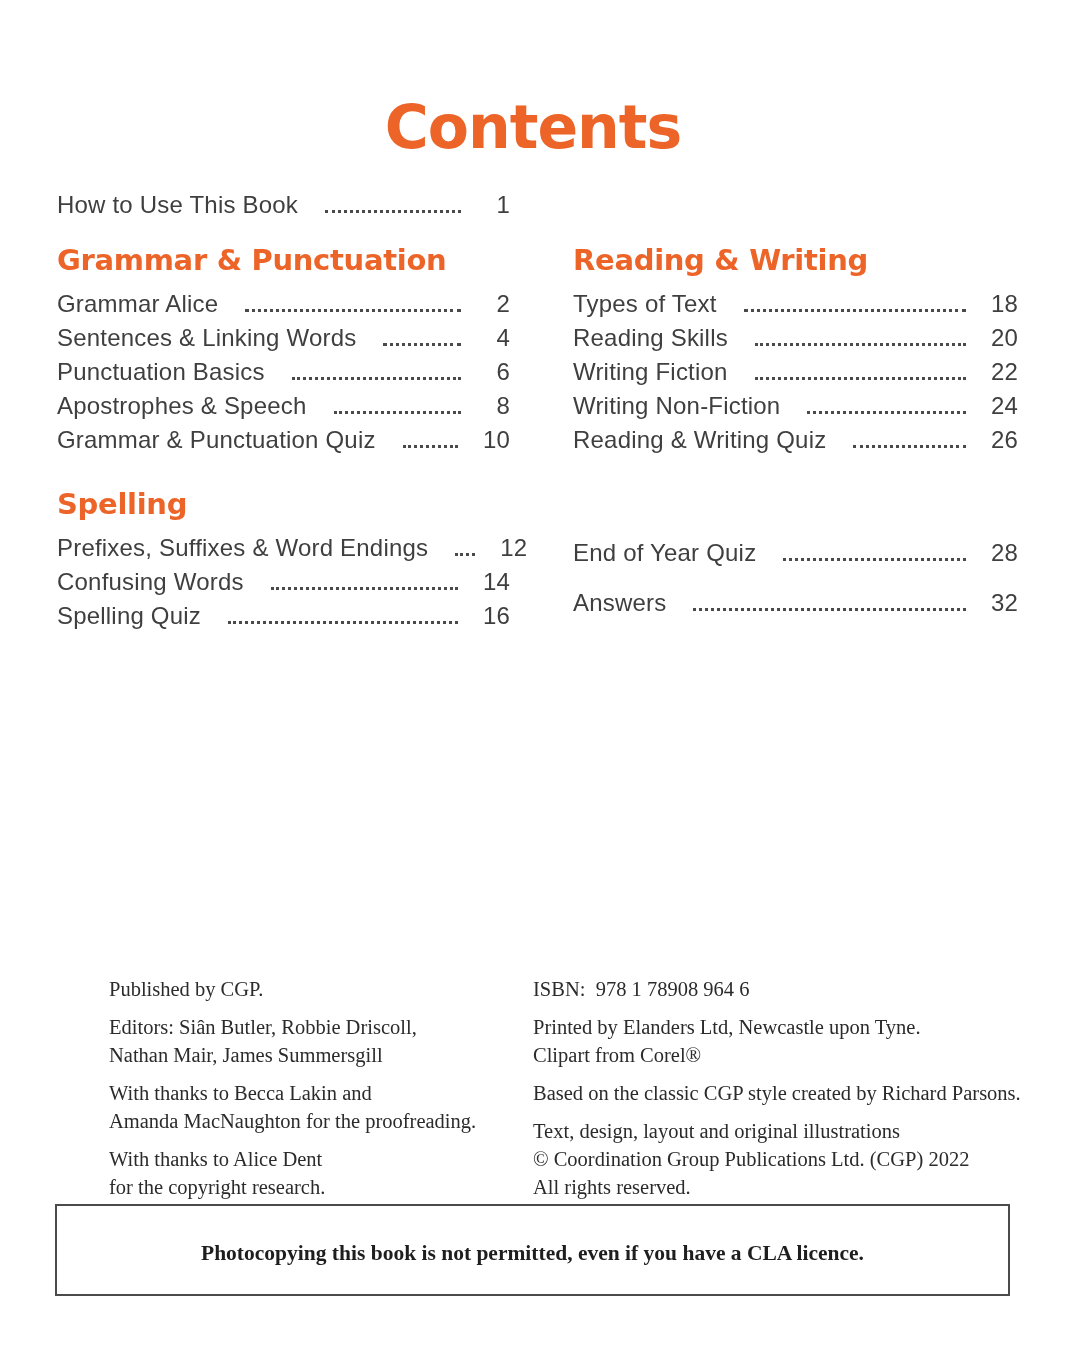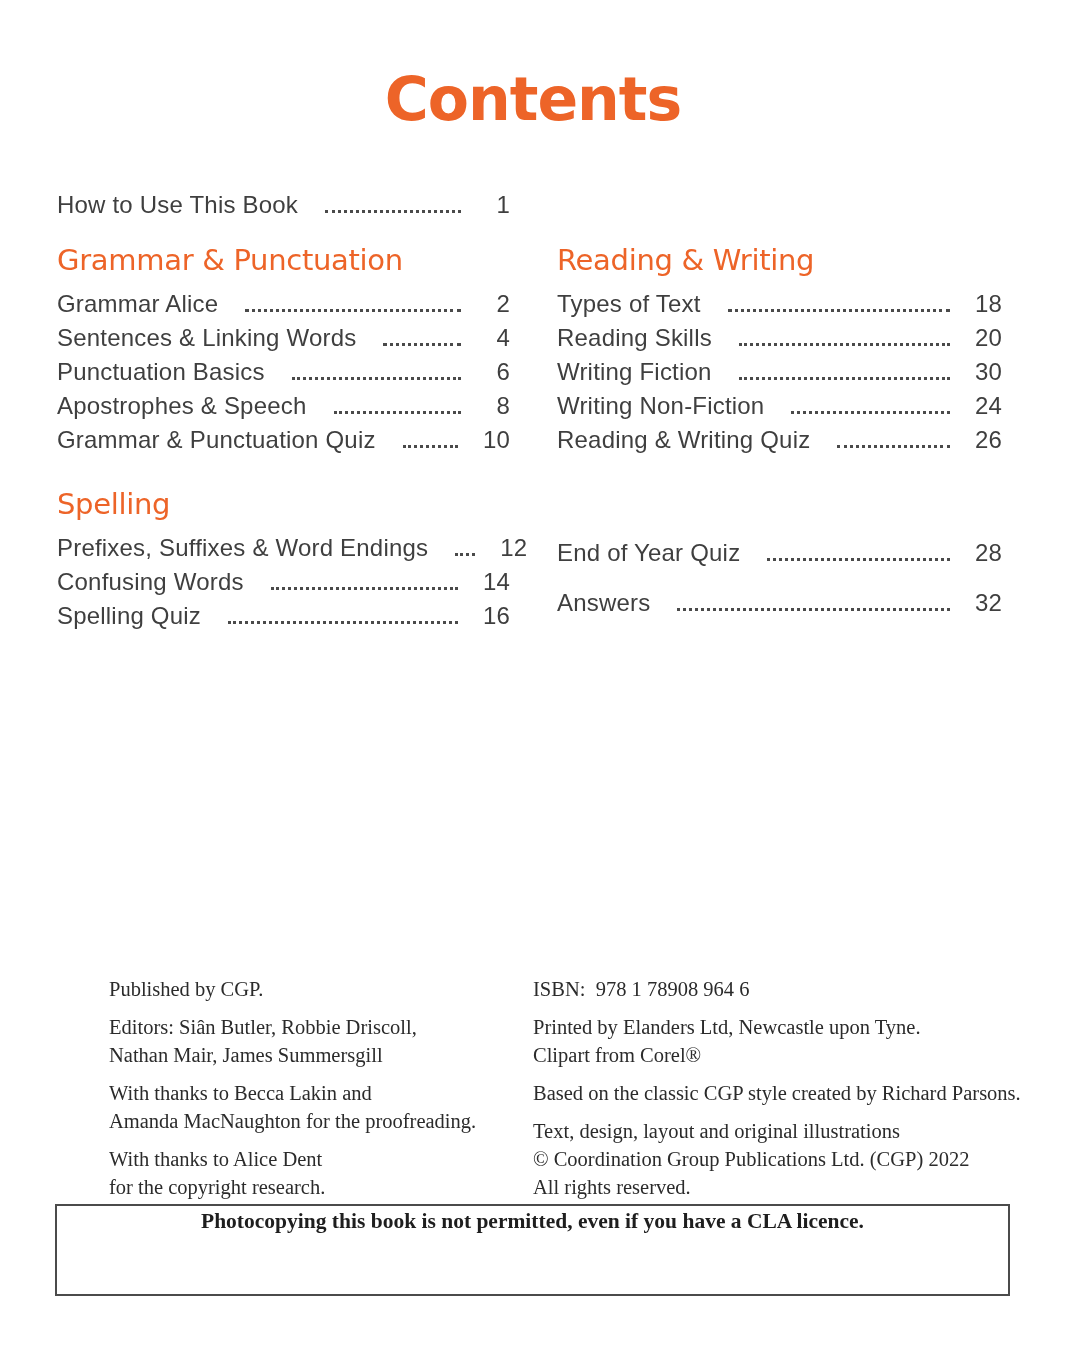--- a/index.html
+++ b/index.html
@@ -12,31 +12,31 @@
   .page{
     position:relative;
     width:1066px;
     height:1360px;
     background:#ffffff;
     font-family:"Liberation Sans","DejaVu Sans",sans-serif;
     color:var(--text);
     overflow:hidden;
   }
   .title{
-    padding-top:64px;
+    padding-top:92px;
     text-align:center;
     font-family:"DejaVu Sans","Liberation Sans",sans-serif;
     font-weight:bold;
     font-size:60px;
     letter-spacing:-1px;
     color:var(--accent);
   }
   .col{position:absolute;}
   .col-left{left:57px;top:188px;width:453px;}
-  .col-right{left:557px;top:243px;width:445px;}
+  .col-right{left:573px;top:243px;width:445px;}
   .toc-row{
     display:flex;
     align-items:baseline;
     font-size:24px;
     line-height:34px;
     color:var(--text);
     letter-spacing:0.2px;
     white-space:nowrap;
     gap:20px;
   }
@@ -50,21 +50,21 @@
   .toc-row .pg{
     flex:0 0 auto;
     min-width:24px;
     text-align:right;
   }
   .toc-section{display:block;}
   .sec-grammar{margin-top:21px;}
   .sec-spelling{margin-top:30px;}
   .toc-section h2{
     font-family:"DejaVu Sans","Liberation Sans",sans-serif;
-    font-weight:normal;
+    font-weight:bold;
     font-size:29px;
     line-height:1.2;
     letter-spacing:-0.3px;
     color:var(--accent);
     margin-bottom:9px;
   }
   .extras{margin-top:79px;}
   .extras .toc-row + .toc-row{margin-top:16px;}
   .colophon{
     position:absolute;
@@ -81,21 +81,21 @@
     margin-bottom:10px;
   }
   .notice{
     position:absolute;
     left:55px;
     top:1204px;
     width:955px;
     height:92px;
     border:2px solid #4b4b4b;
     text-align:center;
-    padding-top:0;
+    padding-top:32px;
     font-family:"Liberation Serif","DejaVu Serif",serif;
     font-weight:bold;
     font-size:21.5px;
     line-height:31px;
     color:#1e1e1e;
   }
   .notice div{white-space:pre-line;}
 </style>
 </head>
 <body>
@@ -188,21 +188,21 @@
 
           <div class="toc-row">
             <span class="lbl">Reading Skills</span>
             <span class="dots"></span>
             <span class="pg">20</span>
           </div>
 
           <div class="toc-row">
             <span class="lbl">Writing Fiction</span>
             <span class="dots"></span>
-            <span class="pg">30</span>
+            <span class="pg">22</span>
           </div>
 
           <div class="toc-row">
             <span class="lbl">Writing Non-Fiction</span>
             <span class="dots"></span>
             <span class="pg">24</span>
           </div>
 
           <div class="toc-row">
             <span class="lbl">Reading &amp; Writing Quiz</span>

